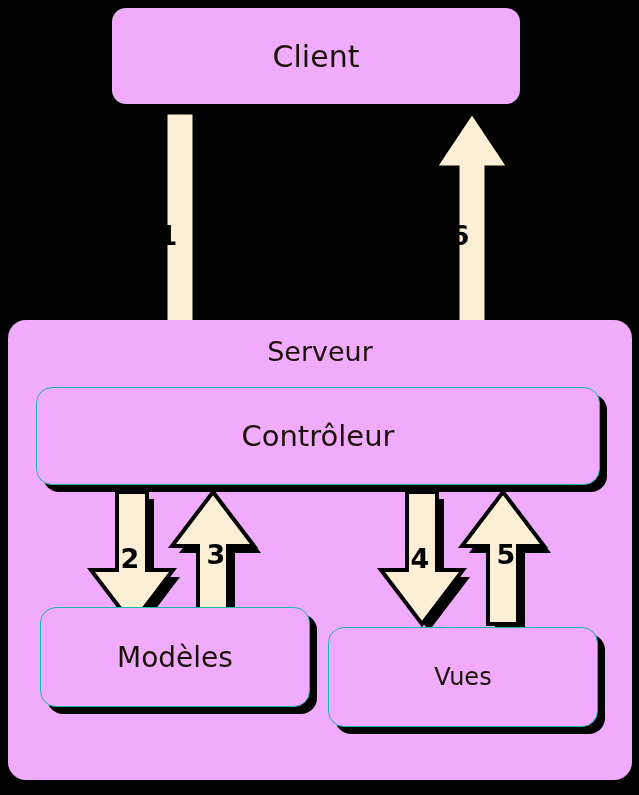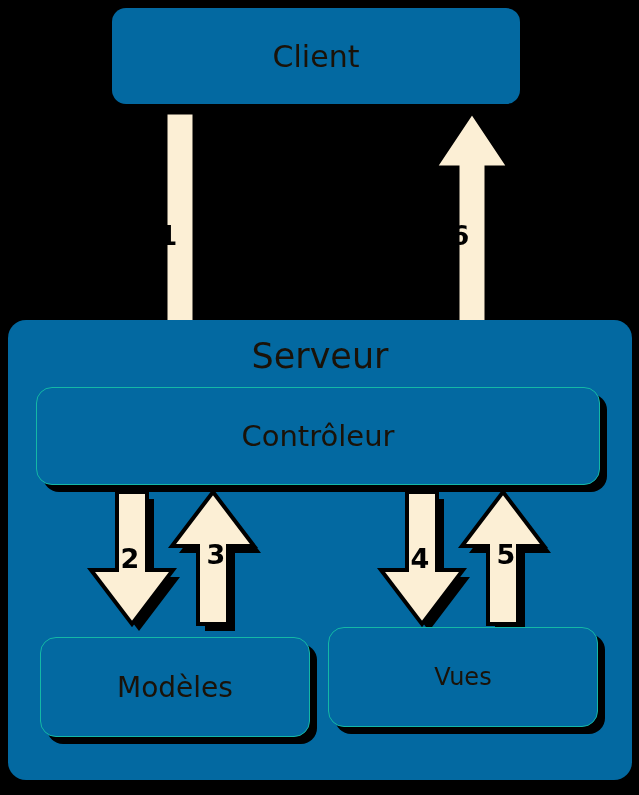--- a/index.html
+++ b/index.html
@@ -15,21 +15,21 @@
     position: relative;
     width: 639px;
     height: 795px;
     background: #000000;
     overflow: hidden;
   }
   
   .box {
     position: absolute;
     box-sizing: border-box;
-    background: #0369a1;
+    background: #f0abfc;
     display: flex;
     align-items: center;
     justify-content: center;
     color: #1a1208;
     font-weight: 400;
   }
   .box-plain {
     border-radius: 14px;
   }
   .box-outlined {
@@ -51,33 +51,33 @@
     height: 460px;
     display: block;
     border-radius: 18px;
   }
   #serveur-label {
     position: absolute;
     left: 0;
     top: 16px;
     width: 624px;
     text-align: center;
-    font-size: 35px;
+    font-size: 27px;
     color: #1a1208;
   }
   #controleur-box {
     left: 36px;
     top: 387px;
     width: 564px;
     height: 98px;
     font-size: 29px;
   }
   #modeles-box {
     left: 40px;
-    top: 637px;
+    top: 607px;
     width: 270px;
     height: 100px;
     font-size: 28px;
   }
   #vues-box {
     left: 328px;
     top: 627px;
     width: 270px;
     height: 100px;
     font-size: 24px;

